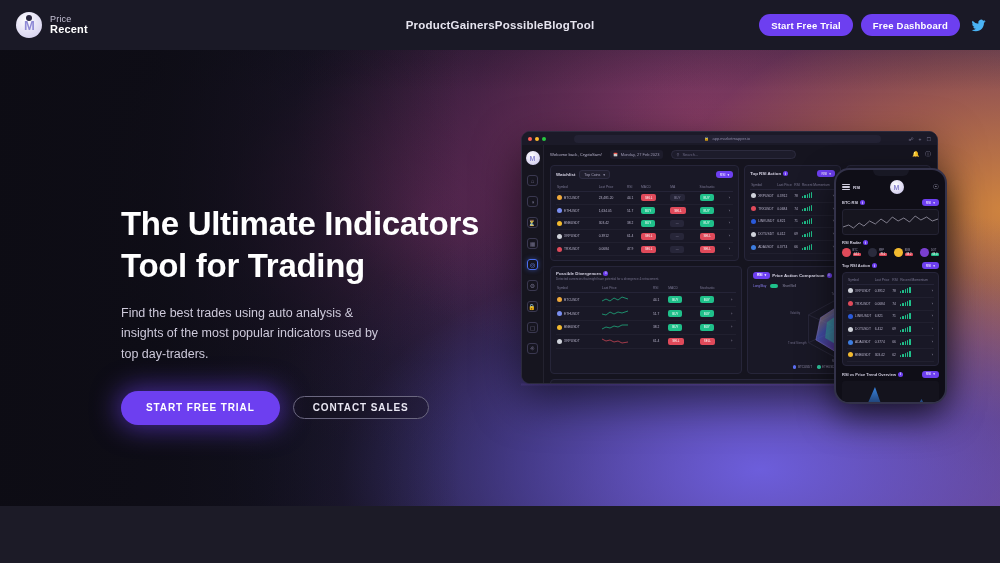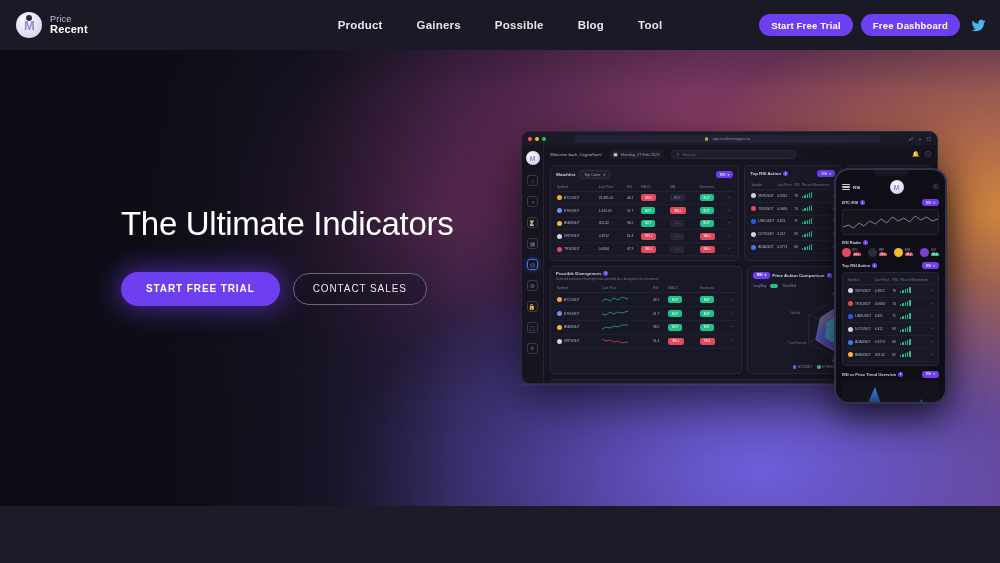--- a/index.html
+++ b/index.html
@@ -53,57 +53,57 @@
   .brand-mark .dot {
     position: absolute; top: 3px; left: 50%; transform: translateX(-50%);
     width: 6px; height: 6px; border-radius: 50%; background: #2a2740;
   }
   .brand-text { line-height: 1.05; }
   .brand-text .t1 { font-size: 9px; color: #c4c1d4; letter-spacing: .2px; }
   .brand-text .t2 { font-size: 11px; color: #ffffff; font-weight: bold; letter-spacing: .2px; }
 
   .nav-links {
     position: absolute; left: 50%; transform: translateX(-50%);
-    display: flex; gap: 34px;
+    display: flex; 
   }
   .nav-links a {
     font-size: 11.5px; color: #e6e4ef; text-decoration: none; font-weight: bold;
     letter-spacing: .2px;
   }
   .nav-actions {
     position: absolute; right: 14px; display: flex; align-items: center; gap: 8px;
   }
   .btn-nav {
     border: none; border-radius: 13px; height: 22px; padding: 0 12px;
     background: #6d3ff0; color: #fff; font-size: 9.5px; font-weight: bold;
     font-family: inherit; cursor: pointer; letter-spacing: .2px;
     display: flex; align-items: center;
   }
   .tw-icon { width: 15px; height: 15px; margin-left: 3px; cursor: pointer; }
 
   
   .hero-copy { position: absolute; left: 121px; top: 203px; width: 420px; z-index: 20; }
   .hero-h1 {
-    font-size: 33px; line-height: 1.26; color: #ffffff; font-weight: normal;
+    font-size: 33px; line-height: 1.26; color: #ffffff; font-weight: bold;
     letter-spacing: -0.3px;
   }
   .hero-sub {
     margin-top: 17px; font-size: 12.5px; line-height: 1.62; color: #cdc9da;
     max-width: 270px;
   }
   .hero-ctas { margin-top: 27px; display: flex; align-items: center; gap: 13px; }
   .btn-primary {
     height: 34px; padding: 0 25px; border: none; border-radius: 17px;
     background: #6d3ff0; color: #fff; font-size: 10px; font-weight: bold;
     letter-spacing: .9px; font-family: inherit; cursor: pointer;
     box-shadow: 0 0 26px 4px rgba(109,63,240,0.55);
   }
   .btn-outline {
-    height: 32px; padding: 0 19px; border: 1px solid #6b6780; border-radius: 16px;
-    background: rgba(20,18,30,0.35); color: #e9e7f2; font-size: 10px; font-weight: normal;
+    height: 23px; padding: 0 19px; border: 1px solid #6b6780; border-radius: 16px;
+    background: rgba(20,18,30,0.35); color: #e9e7f2; font-size: 10px; font-weight: bold;
     letter-spacing: .9px; font-family: inherit; cursor: pointer; text-align: right;
   }
 
   
   .laptop {
     position: absolute; left: 521px; top: 131px; width: 417px; height: 253px;
     background: #15141f; border-radius: 9px; border: 1px solid #2b2a3d;
     box-shadow: 0 16px 45px rgba(0,0,0,0.55); overflow: hidden; z-index: 15;
   }
   .lp-chrome { height: 13px; background: #1b1a28; display: flex; align-items: center; padding: 0 6px; }
@@ -275,21 +275,26 @@
       <button class="btn-nav">Free Dashboard</button>
       <svg class="tw-icon" viewBox="0 0 24 24">
         <path fill="#4ab3f4" d="M23 4.9c-.8.4-1.7.6-2.6.8 1-.6 1.7-1.5 2-2.6-.9.5-1.9.9-2.9 1.1A4.5 4.5 0 0 0 11.7 8c0 .4 0 .7.1 1A12.8 12.8 0 0 1 2.5 4.2a4.5 4.5 0 0 0 1.4 6 4.4 4.4 0 0 1-2-.6v.1c0 2.2 1.5 4 3.6 4.4a4.5 4.5 0 0 1-2 .1 4.5 4.5 0 0 0 4.2 3.1A9 9 0 0 1 1 19.1a12.7 12.7 0 0 0 6.9 2c8.3 0 12.8-6.9 12.8-12.8v-.6c.9-.6 1.7-1.4 2.3-2.3z"></path>
       </svg>
     </div>
   </div>
 
   <div class="hero-copy">
     <h1 class="hero-h1">
       <span>The Ultimate Indicators</span><br>
+      <span>Tool for Trading</span>
     </h1>
+    <p class="hero-sub">
+      <span>Find the best trades using auto analysis &amp; insights of</span>
+      <span>the most popular indicators used by top day-traders.</span>
+    </p>
     <div class="hero-ctas">
       <button class="btn-primary">START FREE TRIAL</button>
       <button class="btn-outline">CONTACT SALES</button>
     </div>
   </div>
 
   <div class="laptop">
     <div class="lp-chrome">
       <div class="lp-dots">
         <i style="background:#ff5f57"></i>

